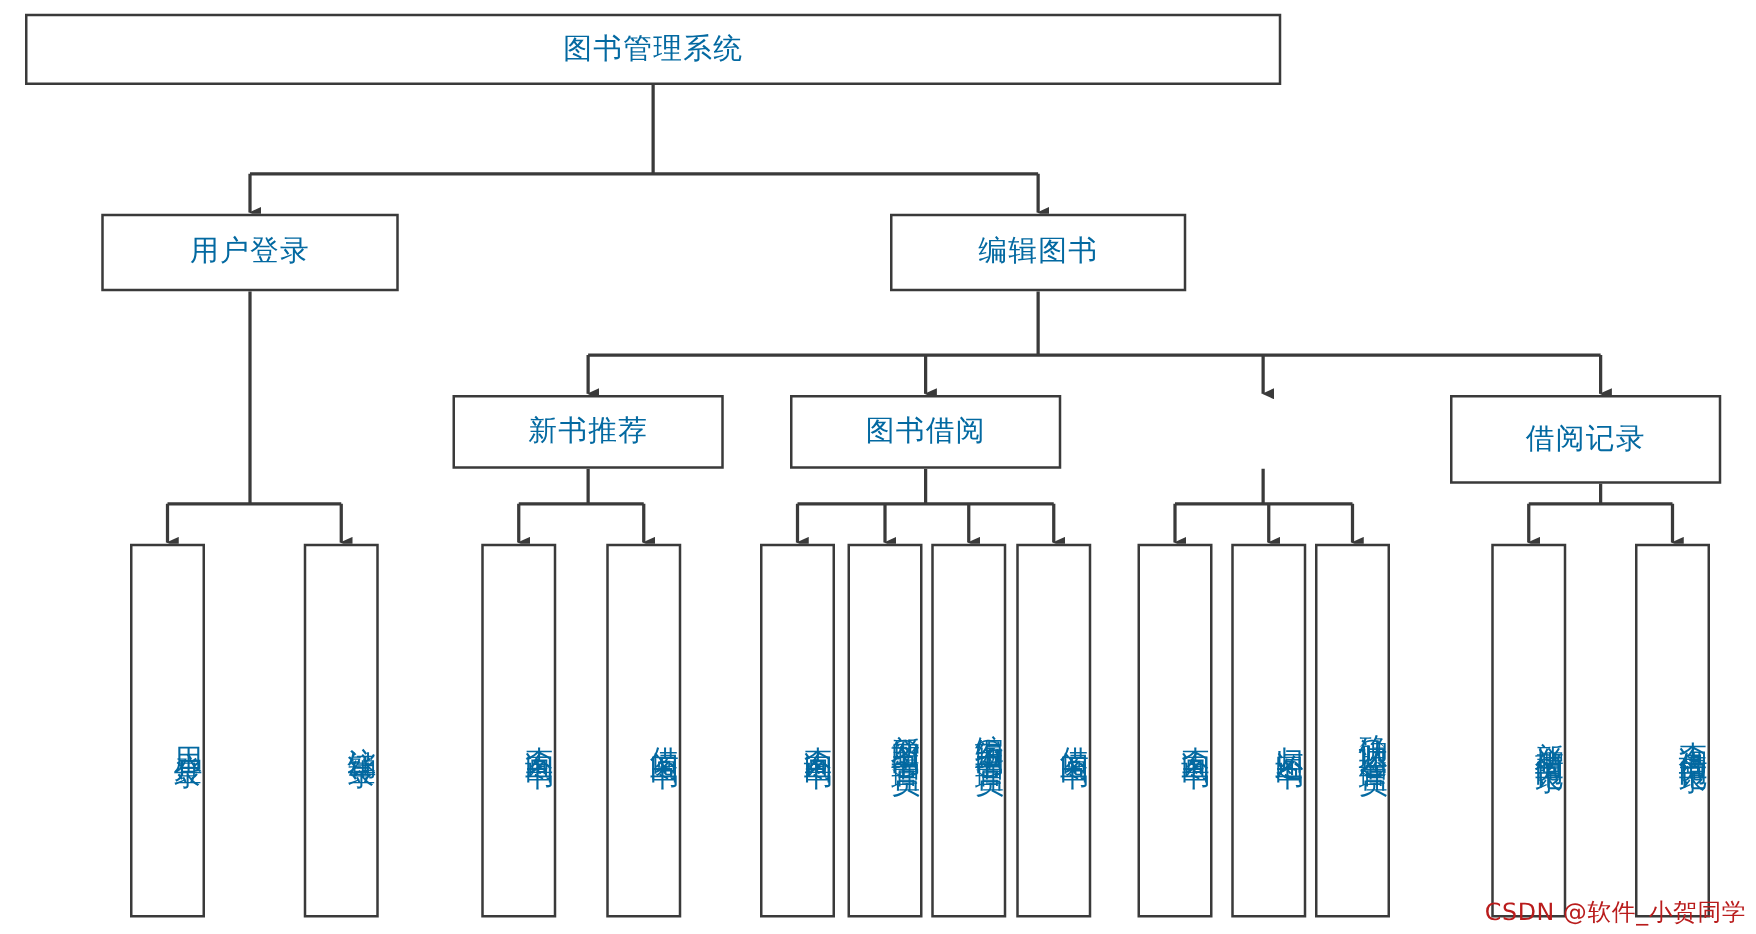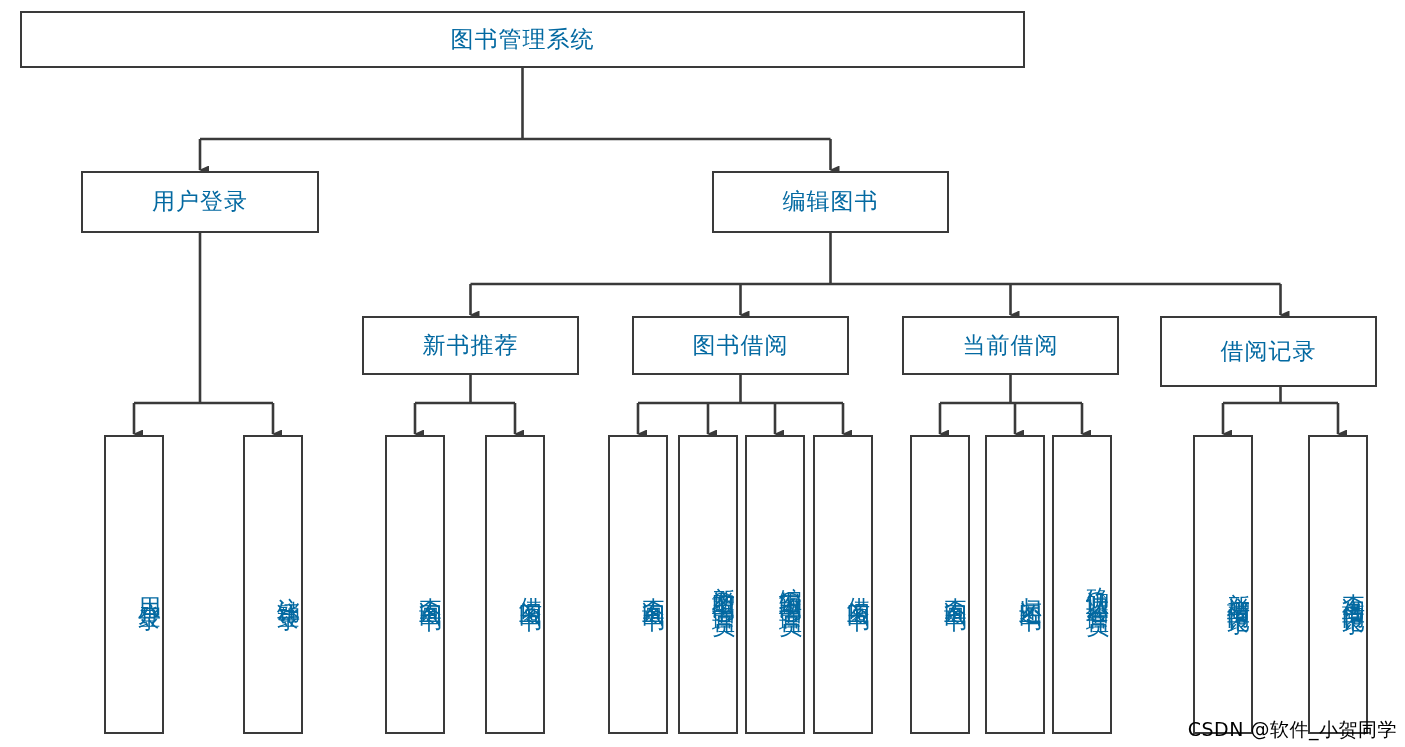--- a/index.html
+++ b/index.html
@@ -126,23 +126,20 @@
   <div class="node horiz" style="left: 712px; top: 171px; width: 237px; height: 62px;">
     <span>编辑图书</span>
   </div>
 
   <div class="node horiz" style="left: 362px; top: 316px; width: 217px; height: 59px; justify-content: center;">
     <span>新书推荐</span>
   </div>
   <div class="node horiz" style="left: 632px; top: 316px; width: 217px; height: 59px; align-items: center;">
     <span>图书借阅</span>
   </div>
-  <div class="node horiz" style="left: 902px; top: 316px; width: 217px; height: 59px;">
-    <span>当前借阅</span>
-  </div>
   <div class="node horiz" style="left: 1160px; top: 316px; width: 217px; height: 71px;">
     <span>借阅记录</span>
   </div>
 
   <div class="node vert" style="left: 104px; top: 435px; width: 60px; height: 299px;">
     <span class="vlabel">用户登录</span>
   </div>
   <div class="node vert" style="left: 243px; top: 435px; width: 60px; height: 299px;">
     <span class="vlabel">注销登录</span>
   </div>
@@ -173,15 +170,15 @@
   <div class="node vert" style="left: 1052px; top: 435px; width: 60px; height: 299px;">
     <span class="vlabel">确认归还（管理员）</span>
   </div>
   <div class="node vert" style="left: 1193px; top: 435px; width: 60px; height: 299px;">
     <span class="vlabel">新增借阅记录</span>
   </div>
   <div class="node vert" style="left: 1308px; top: 435px; width: 60px; height: 299px;">
     <span class="vlabel">查询借阅记录</span>
   </div>
 
-  <div class="watermark" style="color: #000000; margin-top: 20px;">CSDN @软件_小贺同学</div>
+  <div class="watermark" style="color: #b91c1c; margin-top: 20px;">CSDN @软件_小贺同学</div>
 
 </div>
 
 </body></html>

